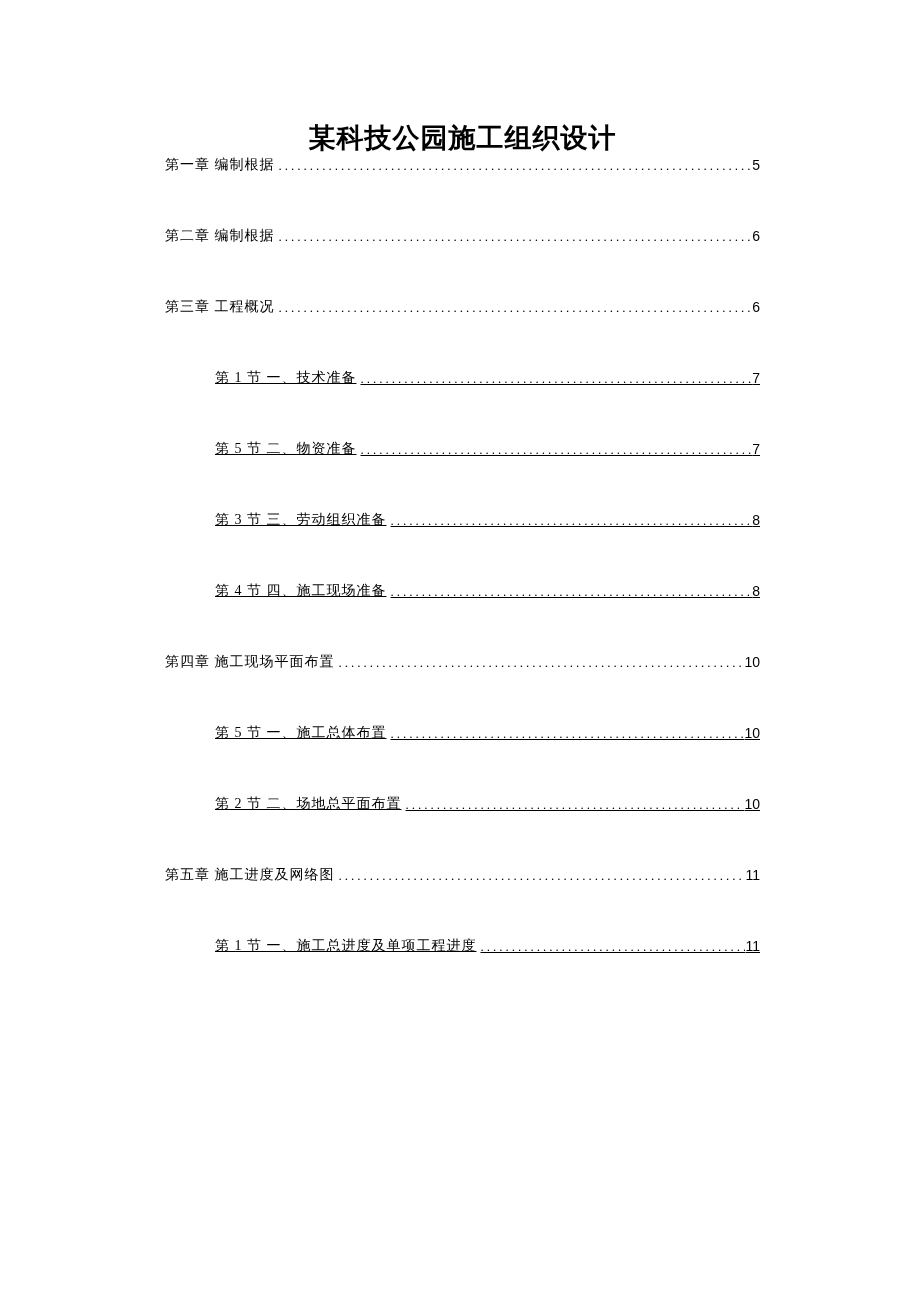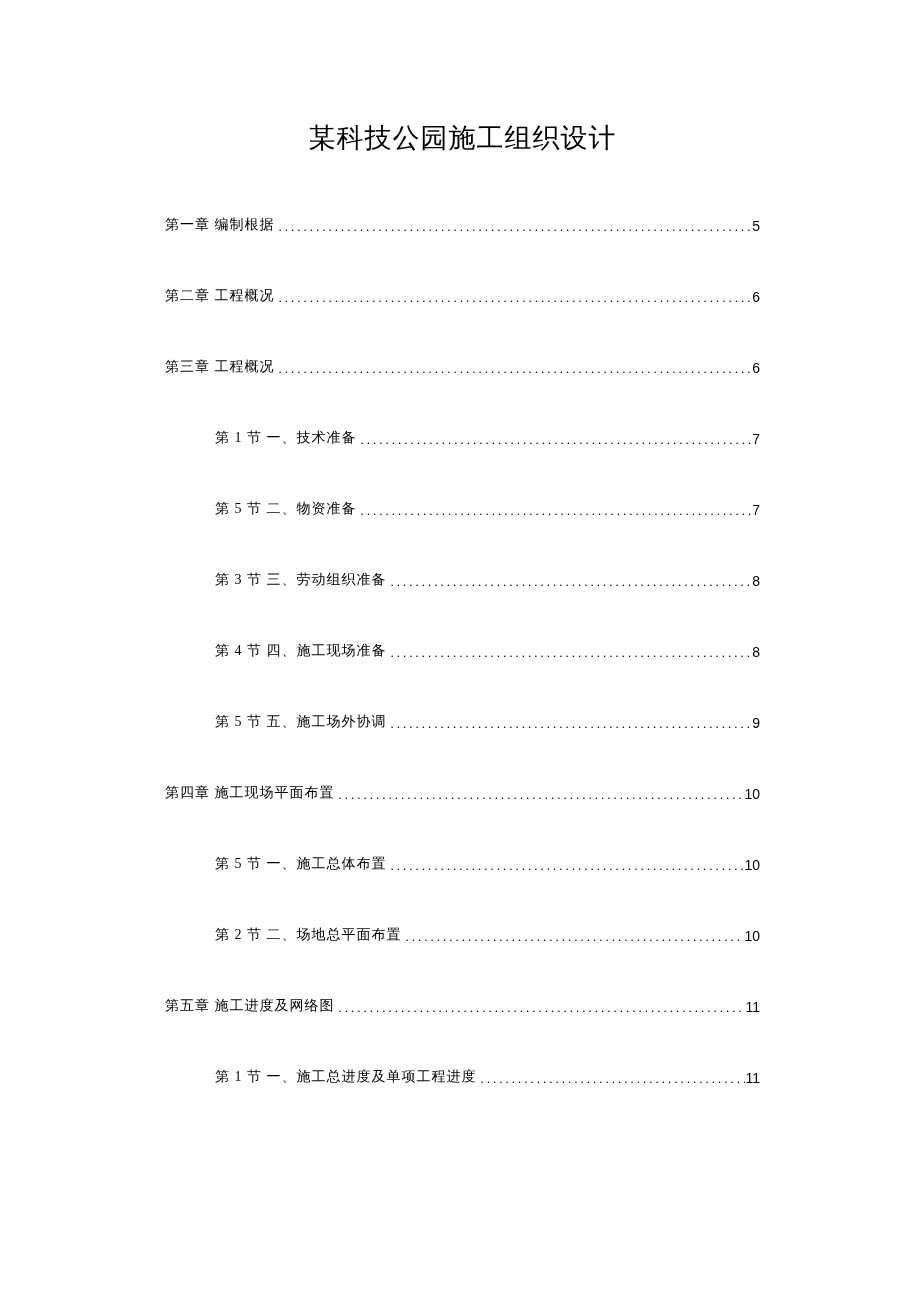--- a/index.html
+++ b/index.html
@@ -7,35 +7,34 @@
     background: #ffffff;
     width: 920px;
     height: 1301px;
     font-family: "SimSun", "宋体", serif;
     color: #000000;
     padding: 120px 160px 0 165px;
   }
   .title {
     text-align: center;
     font-size: 27px;
-    font-weight: 400;
-    margin-bottom: 60px;
+    font-weight: 700;
     letter-spacing: 1px;
   }
   .toc {
     font-size: 14px;
   }
   .toc-row {
     display: flex;
-    align-items: flex-end;
+    align-items: center;
     margin-bottom: 53px;
     white-space: nowrap;
   }
   .toc-row.level-1 { padding-left: 0; }
-  .toc-row.level-2 { padding-left: 50px; }
+  .toc-row.level-2 { padding-left: 50px; text-decoration: underline; }
   .toc-label {
     flex: 0 0 auto;
     letter-spacing: 1px;
   }
   .toc-dots {
     flex: 1 1 auto;
     overflow: hidden;
     letter-spacing: 3px;
     color: #000000;
     padding: 0 4px;
@@ -57,21 +56,21 @@
 
 <h1 class="title">某科技公园施工组织设计</h1>
 
 <div class="toc">
   <div class="toc-row level-1">
     <span class="toc-label">第一章 编制根据</span>
     <span class="toc-dots"></span>
     <span class="toc-page">5</span>
   </div>
   <div class="toc-row level-1">
-    <span class="toc-label">第二章 工程概况</span>
+    <span class="toc-label">第二章 编制根据</span>
     <span class="toc-dots"></span>
     <span class="toc-page">6</span>
   </div>
   <div class="toc-row level-1">
     <span class="toc-label">第三章 工程概况</span>
     <span class="toc-dots"></span>
     <span class="toc-page">6</span>
   </div>
   <div class="toc-row level-2">
     <span class="toc-label">第 1 节 一、技术准备</span>
@@ -85,25 +84,20 @@
   </div>
   <div class="toc-row level-2">
     <span class="toc-label">第 3 节 三、劳动组织准备</span>
     <span class="toc-dots"></span>
     <span class="toc-page">8</span>
   </div>
   <div class="toc-row level-2">
     <span class="toc-label">第 4 节 四、施工现场准备</span>
     <span class="toc-dots"></span>
     <span class="toc-page">8</span>
-  </div>
-  <div class="toc-row level-2">
-    <span class="toc-label">第 5 节 五、施工场外协调</span>
-    <span class="toc-dots"></span>
-    <span class="toc-page">9</span>
   </div>
   <div class="toc-row level-1">
     <span class="toc-label">第四章 施工现场平面布置</span>
     <span class="toc-dots"></span>
     <span class="toc-page">10</span>
   </div>
   <div class="toc-row level-2">
     <span class="toc-label">第 5 节 一、施工总体布置</span>
     <span class="toc-dots"></span>
     <span class="toc-page">10</span>

